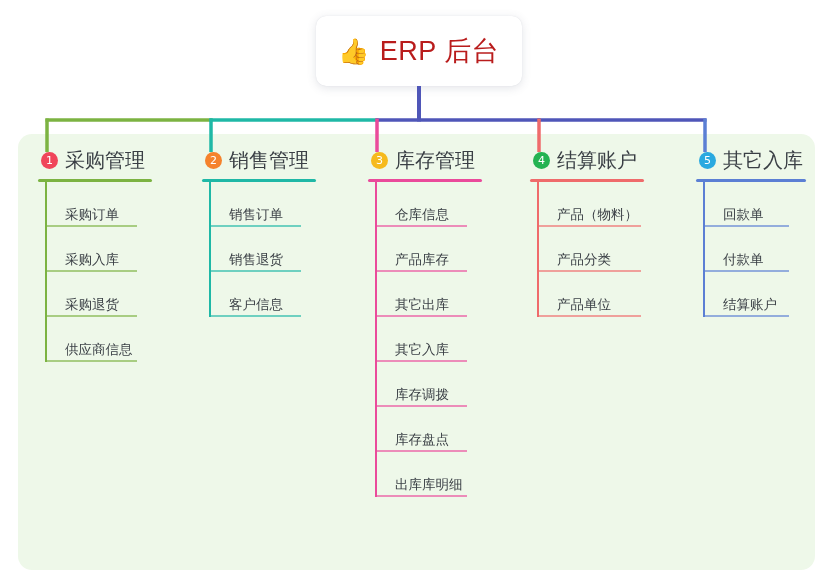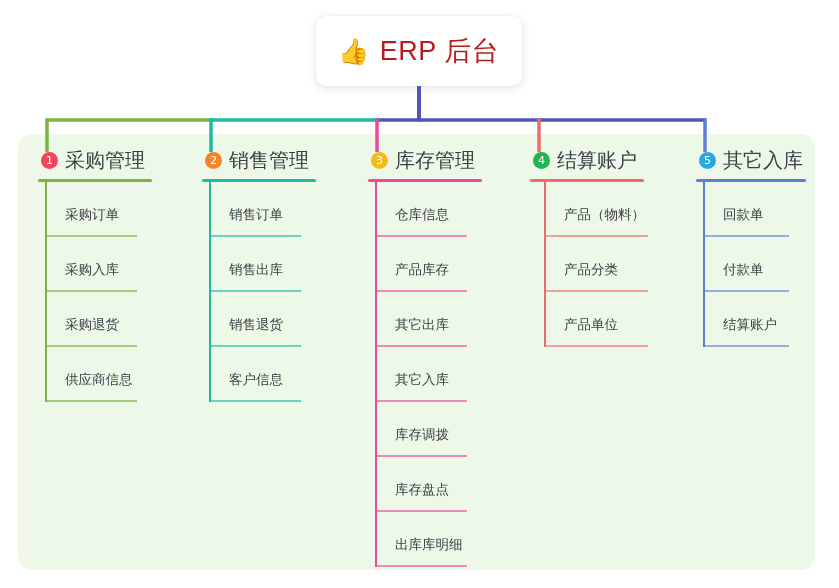--- a/index.html
+++ b/index.html
@@ -109,21 +109,21 @@
     height: 3px;
     border-radius: 2px;
     margin-top: 7px;
   }
 
   .leaves {
     position: relative;
   }
   .leaf {
     position: relative;
-    height: 55px;
+    height: 45px;
     box-sizing: border-box;
   }
   .leaf-spine {
     position: absolute;
     left: 0;
     top: 0;
     bottom: 0;
     width: 2px;
   }
   .leaf-label {
@@ -203,25 +203,20 @@
         </div>
         <div class="head-rule" style="width: 114px; background: rgb(31, 184, 166);"></div>
         <div class="leaves" style="margin-left: 7px; text-align: center;">
           <div class="leaf">
             <div class="leaf-spine" style="background: rgb(31, 184, 166);"></div>
             <div class="leaf-label">销售订单</div>
             <div class="leaf-rule" style="width: 92px; background: rgb(31, 184, 166); opacity: 0.62;"></div>
           </div>
           <div class="leaf">
             <div class="leaf-spine" style="background: rgb(31, 184, 166);"></div>
-            <div class="leaf-label">销售出库</div>
-            <div class="leaf-rule" style="width: 92px; background: rgb(31, 184, 166); opacity: 0.62;"></div>
-          </div>
-          <div class="leaf">
-            <div class="leaf-spine" style="background: rgb(31, 184, 166);"></div>
             <div class="leaf-label">销售退货</div>
             <div class="leaf-rule" style="width: 92px; background: rgb(31, 184, 166); opacity: 0.62;"></div>
           </div>
           <div class="leaf">
             <div class="leaf-spine" style="background: rgb(31, 184, 166);"></div>
             <div class="leaf-label">客户信息</div>
             <div class="leaf-rule" style="width: 92px; background: rgb(31, 184, 166); opacity: 0.62;"></div>
           </div>
         </div>
       </div>
@@ -268,21 +263,21 @@
             <div class="leaf-rule" style="width: 92px; background: rgb(234, 75, 155); opacity: 0.62;"></div>
           </div>
         </div>
       </div>
       <div class="column" style="left: 530px;">
         <div class="col-head">
           <span class="badge" style="background: rgb(36, 179, 82);">4</span>
           <span class="col-title">结算账户</span>
         </div>
         <div class="head-rule" style="width: 114px; background: rgb(239, 107, 107);"></div>
-        <div class="leaves" style="margin-left: 14px;">
+        <div class="leaves" style="margin-left: 7px;">
           <div class="leaf">
             <div class="leaf-spine" style="background: rgb(239, 107, 107);"></div>
             <div class="leaf-label">产品（物料）</div>
             <div class="leaf-rule" style="width: 104px; background: rgb(239, 107, 107); opacity: 0.62;"></div>
           </div>
           <div class="leaf">
             <div class="leaf-spine" style="background: rgb(239, 107, 107);"></div>
             <div class="leaf-label">产品分类</div>
             <div class="leaf-rule" style="width: 104px; background: rgb(239, 107, 107); opacity: 0.62;"></div>
           </div>

